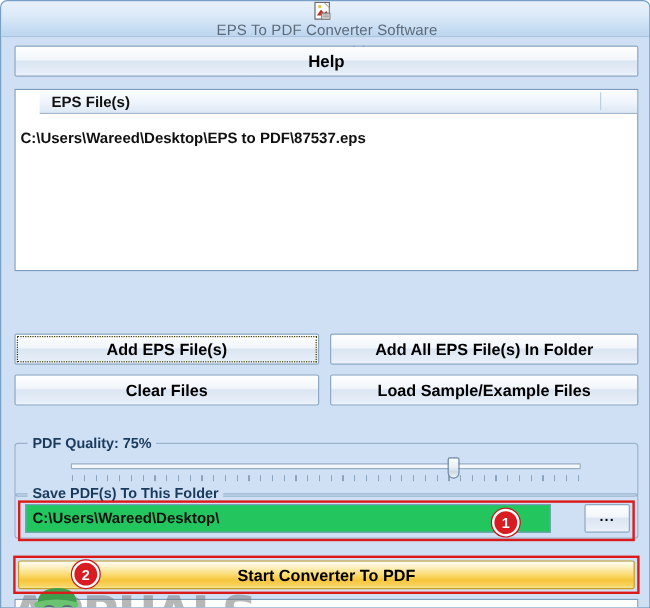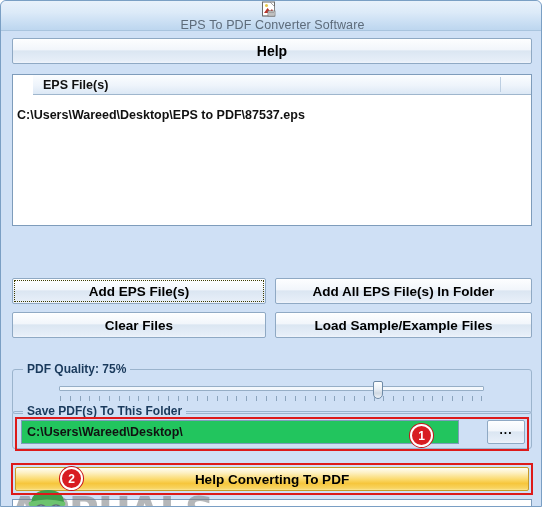--- a/index.html
+++ b/index.html
@@ -347,21 +347,21 @@
         <div class="minmax" id="slider-max">Max.</div>
       </div>
     </div>
 
     <div id="folder-group" class="groupbox">
       <div class="group-title">Save PDF(s) To This Folder</div>
       <div id="folder-input" title="Select output folder">C:\Users\Wareed\Desktop\</div>
       <div id="browse-button" class="btn">...</div>
     </div>
 
-    <div id="start-button">Help Converting To PDF</div>
+    <div id="start-button">Start Converter To PDF</div>
 
     <div id="progress-bar">
       <div id="progress-label">Progress Bar</div>
 
     </div>
 
     <div id="appuals-watermark">
       <div id="appuals-text">APPUALS</div>
       <svg width="60" height="52" viewBox="0 0 60 52" style="position:absolute;left:10px;top:0;">
         <path d="M12 16 q2 -12 17 -12 q15 0 16 12 q1 4 -2 5 l-29 0 q-3 -1 -2 -5 z" fill="#3f9e4d"></path>

